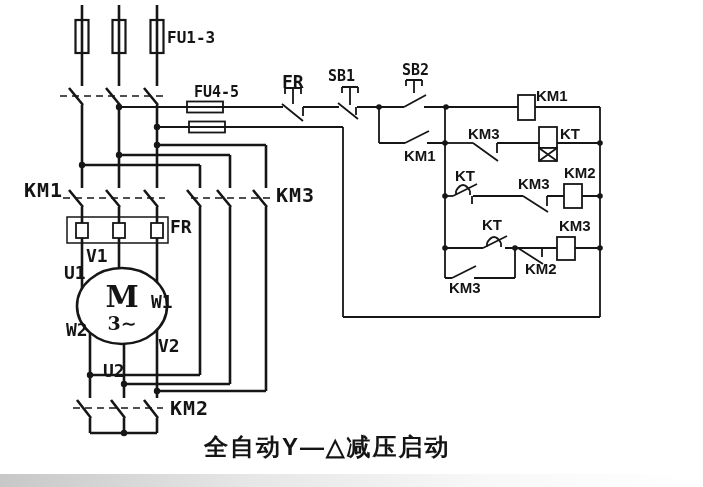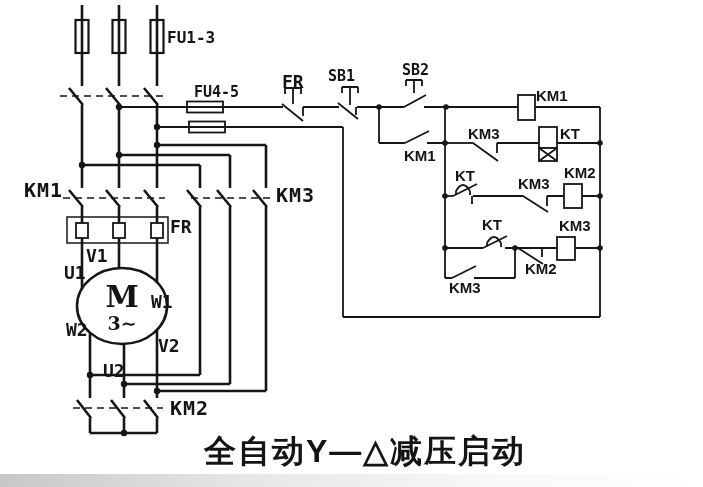--- a/index.html
+++ b/index.html
@@ -7,21 +7,21 @@
          font-family:"Liberation Sans",sans-serif;}
   .lbl{position:absolute;color:#141414;font-weight:bold;white-space:nowrap;line-height:1;}
   .mono{font-family:"DejaVu Sans Mono",monospace;}
   .sans{font-family:"Liberation Sans",sans-serif;}
   .sz13{font-size:18px;}
   .sz15{font-size:15px;}
   .sz16{font-size:16px;}
   .sz20{font-size:20px;letter-spacing:1px;}
   .motor-m{font-family:"DejaVu Serif",serif;font-size:30px;text-align:center;width:52px;}
   .motor-ph{font-family:"DejaVu Serif",serif;font-size:19px;text-align:center;width:52px;}
-  .title{font-family:"Liberation Sans",sans-serif;font-size:32px;letter-spacing:2px;}
+  .title{font-family:"Liberation Sans",sans-serif;font-size:24px;letter-spacing:2px;}
   svg{position:absolute;left:0;top:0;}
   .grad{position:absolute;left:0;bottom:0;width:100%;height:13px;opacity:.75;
         background:linear-gradient(90deg,#b5b5b5,#dedede 35%,#f6f6f6 70%,#ffffff);}
 </style>
 </head>
 <body>
 
 <div id="stage">
 
 <svg width="703" height="487" viewBox="0 0 703 487">

